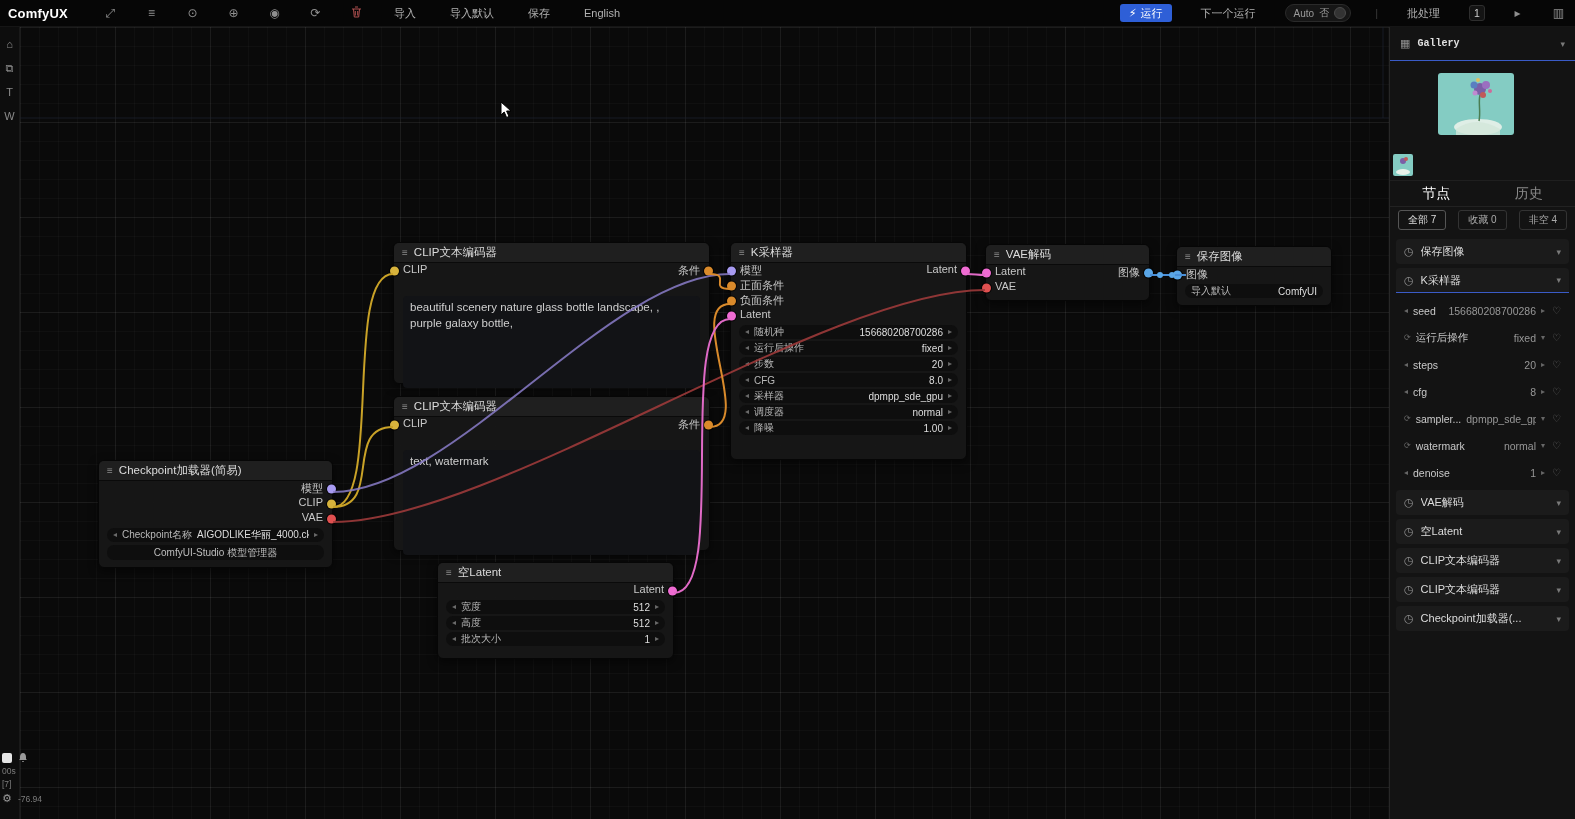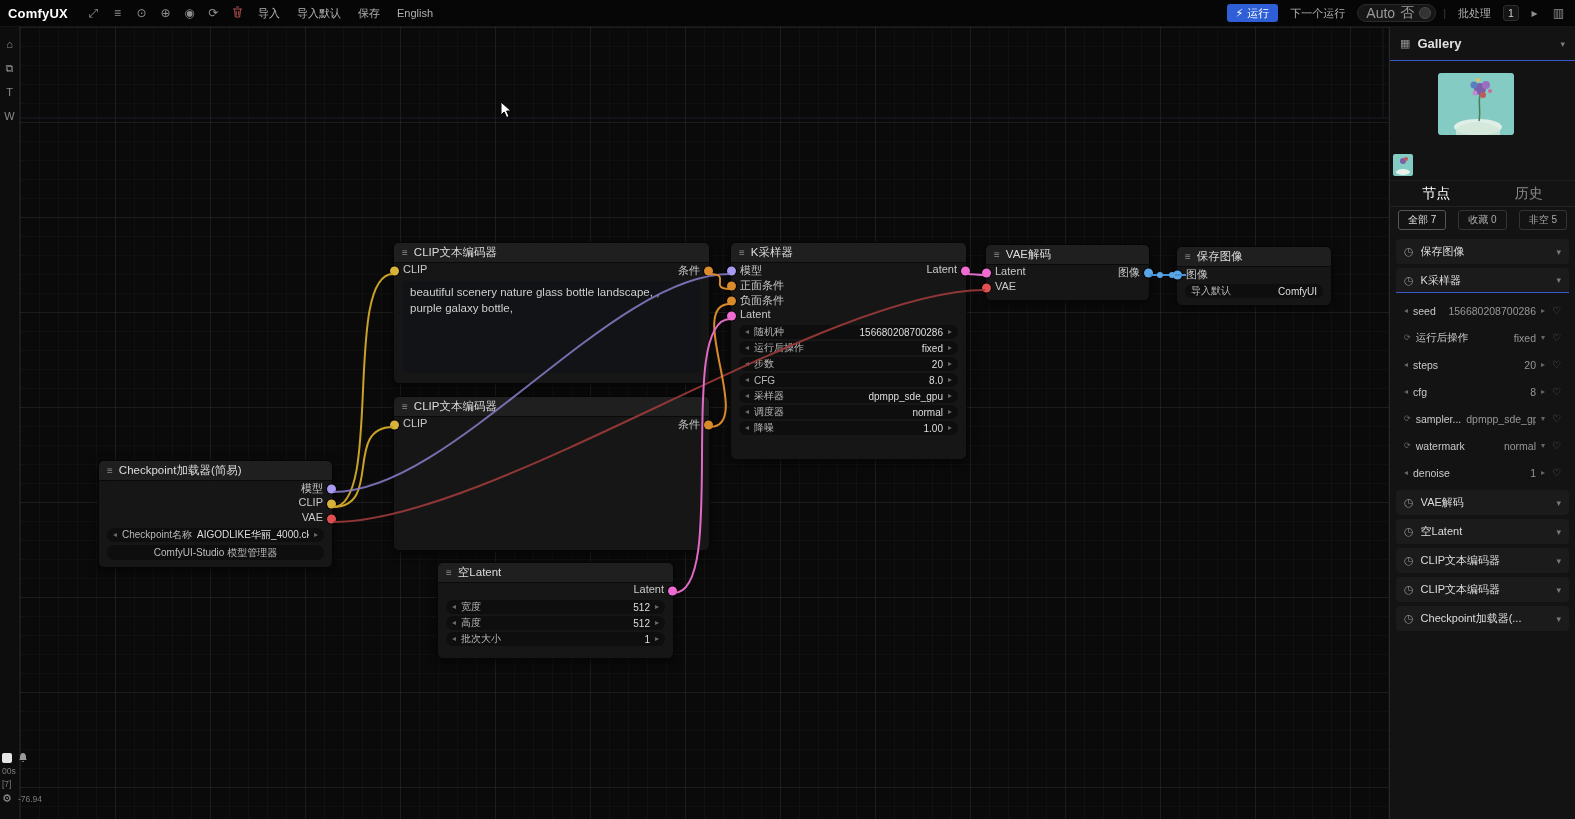--- a/index.html
+++ b/index.html
@@ -1,29 +1,29 @@
 <!DOCTYPE html>
 <html><head>
 <meta charset="utf-8">
 <style>
   *{margin:0;padding:0;box-sizing:border-box;}
   html,body{width:1575px;height:819px;overflow:hidden;}
   body{background:#0b0b0b;font-family:"Liberation Sans","DejaVu Sans",sans-serif;color:#ccc;position:relative;}
 
   
   .topbar{position:absolute;top:0;left:0;right:0;height:27px;background:#060606;border-bottom:1px solid #151515;
-          display:flex;align-items:center;padding:0 8px;gap:7px;z-index:60;}
+          display:flex;align-items:center;padding:0 8px;gap:24px;z-index:60;}
   .logo{font-weight:bold;color:#fff;font-size:13px;margin-right:10px;letter-spacing:.2px;}
   .tb-icon{color:#8f8f8f;font-size:12px;width:17px;text-align:center;cursor:pointer;line-height:1;}
   .tb-text{color:#b2b2b2;font-size:11px;padding:0 5px;cursor:pointer;white-space:nowrap;}
   .spacer{flex:1;}
   .run-btn{background:#2e5fd7;color:#fff;font-size:11px;height:18px;padding:0 9px;border-radius:3px;
            display:flex;align-items:center;gap:4px;cursor:pointer;}
   .auto-pill{display:flex;align-items:center;gap:5px;background:#161616;border:1px solid #2a2a2a;border-radius:10px;
-             height:18px;padding:0 4px 0 8px;font-size:14px;color:#9a9a9a;cursor:pointer;}
+             height:18px;padding:0 4px 0 8px;font-size:10px;color:#9a9a9a;cursor:pointer;}
   .knob{width:12px;height:12px;border-radius:50%;background:#333;border:1px solid #4a4a4a;}
   .sep{color:#3a3a3a;font-size:11px;}
   .batch-count{min-width:16px;height:16px;border:1px solid #2e2e2e;border-radius:3px;background:#141414;
                color:#cfcfcf;font-size:10.5px;display:flex;align-items:center;justify-content:center;padding:0 3px;}
 
   
   .left-rail{position:absolute;top:27px;left:0;bottom:0;width:20px;background:#0d0d0d;border-right:1px solid #191919;
              display:flex;flex-direction:column;align-items:center;padding-top:12px;gap:13px;z-index:40;}
   .rail-icon{color:#8a8a8a;font-size:11px;cursor:pointer;line-height:1;}
 
@@ -51,28 +51,28 @@
   .c-clip{background:#d7b33c;}.c-cond{background:#d98a2b;}.c-model{background:#a79af0;}
   .c-latent{background:#ef6bd2;}.c-vae{background:#e05050;}.c-img{background:#5aa7e8;}
 
   .pill{height:14px;background:#0e0e0e;border-radius:7px;margin:2px 8px;display:flex;align-items:center;
         padding:0 6px;font-size:10px;color:#b8b8b8;gap:5px;cursor:pointer;}
   .pill .arr{color:#6a6a6a;font-size:8px;line-height:1;}
   .pill .plabel{white-space:nowrap;}
   .pill .pvalue{flex:1;text-align:right;color:#dedede;white-space:nowrap;overflow:hidden;}
   .nbtn{height:15px;background:#0e0e0e;border-radius:7px;margin:3px 8px;display:flex;align-items:center;
         justify-content:center;font-size:10px;color:#bdbdbd;cursor:pointer;}
-  .ntext{margin:3px 9px 6px;background:#121316;border-radius:4px;padding:4px 7px;font-size:11.5px;color:#cfcfcf;
+  .ntext{margin:18px 9px 6px;background:#121316;border-radius:4px;padding:4px 7px;font-size:11.5px;color:#cfcfcf;
          line-height:1.35;overflow:hidden;cursor:text;}
 
   
   .right-panel{position:absolute;top:27px;right:0;bottom:0;width:186px;background:#131313;border-left:1px solid #272727;
                z-index:50;font-size:11px;display:flex;flex-direction:column;}
   .g-head{height:34px;display:flex;align-items:center;gap:7px;padding:0 10px;border-bottom:1px solid #3a5bc7;}
-  .g-title{color:#e0e0e0;font-size:13px;font-weight:bold;flex:1;}
+  .g-title{color:#e0e0e0;font-size:10px;font-weight:bold;flex:1;font-family:Liberation Mono, monospace;}
   .chev{color:#7a7a7a;font-size:9px;cursor:pointer;}
   .g-body{height:120px;position:relative;border-bottom:1px solid #1f1f1f;}
   .g-thumb{position:absolute;left:48px;top:12px;width:76px;height:62px;border-radius:3px;overflow:hidden;cursor:pointer;}
   .g-thumb-small{position:absolute;left:3px;bottom:4px;width:20px;height:22px;border-radius:2px;overflow:hidden;cursor:pointer;}
   .tabs{height:26px;display:flex;border-bottom:1px solid #222;}
   .tab{flex:1;display:flex;align-items:center;justify-content:center;font-size:14px;color:#8a8a8a;cursor:pointer;}
   .tab.active{color:#fff;}
   .chips{height:26px;display:flex;align-items:center;justify-content:space-between;padding:0 8px;}
   .chip{border:1px solid #333;border-radius:3px;padding:2px 9px;font-size:10px;color:#aaa;cursor:pointer;white-space:nowrap;}
   .chip.active{border-color:#555;color:#ddd;}
@@ -163,20 +163,21 @@
       <span class="nh-icon">≡</span>
       <span>CLIP文本编码器</span>
     </div>
     <div class="prow">
       <span class="dot in c-clip"></span>
       <span>CLIP</span>
       <span class="flex"></span>
       <span>条件</span>
       <span class="dot out c-cond"></span>
     </div>
+    <div class="ntext" style="height:105px;">text, watermark</div>
   </div>
 
   <div class="node" style="left:78px;top:433px;width:235px;height:108px;">
     <div class="nhead">
       <span class="nh-icon">≡</span>
       <span>Checkpoint加载器(简易)</span>
     </div>
     <div class="prow outonly">
       <span>模型</span>
       <span class="dot out c-model"></span>
@@ -380,21 +381,21 @@
       </svg>
     </div>
   </div>
   <div class="tabs">
     <div class="tab active">节点</div>
     <div class="tab">历史</div>
   </div>
   <div class="chips">
     <span class="chip active">全部 7</span>
     <span class="chip">收藏 0</span>
-    <span class="chip">非空 5</span>
+    <span class="chip">非空 4</span>
   </div>
   <div class="nlist">
     <div class="litem">
       <span class="li-icon">◷</span>
       <span class="li-label">保存图像</span>
       <span class="chev">▾</span>
     </div>
     <div class="litem hl">
       <span class="li-icon">◷</span>
       <span class="li-label">K采样器</span>

